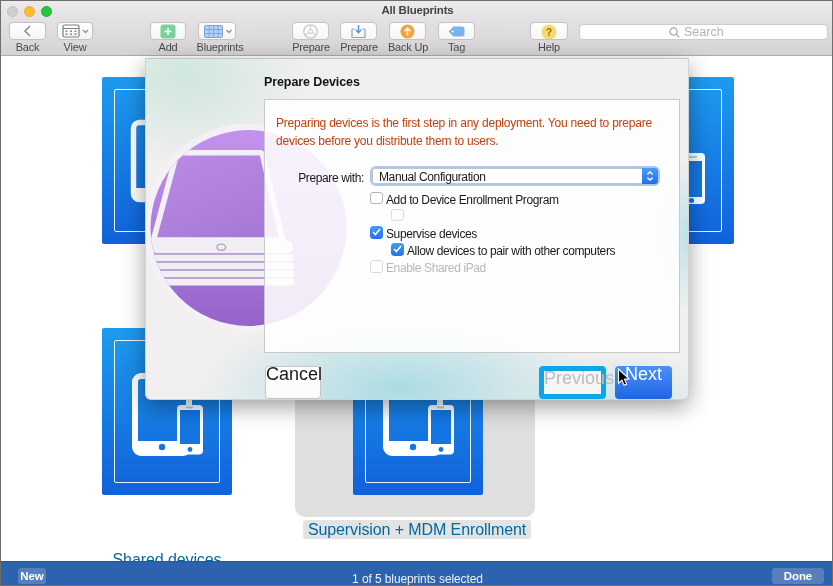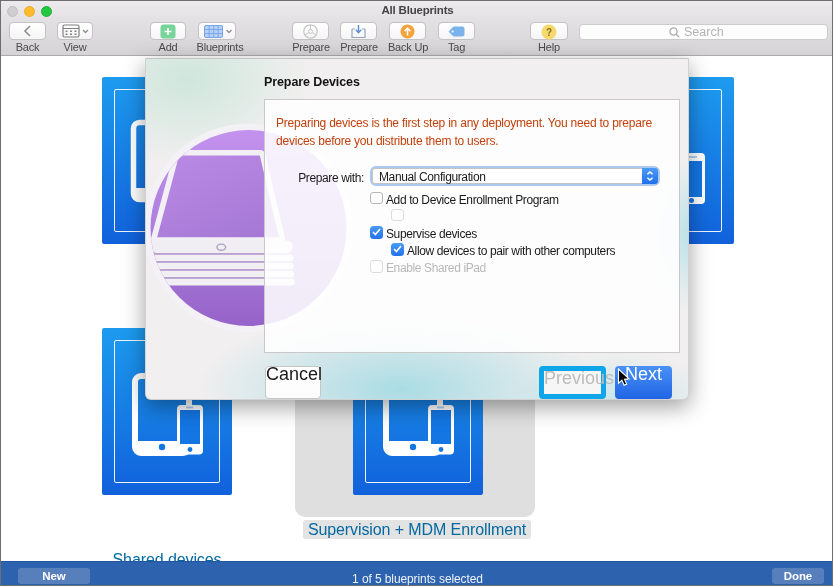--- a/index.html
+++ b/index.html
@@ -265,17 +265,17 @@
     <div class="abs btn btnw" style="left:119px;top:307px;width:56px;line-height:15px;">Cancel</div>
     <div class="abs btn btnd" style="left:393px;top:307px;width:67px;line-height:15px;">Previous</div>
     <div class="abs btn btnb" style="left:469px;top:307px;width:57px;line-height:16px;">Next</div>
   </div>
 
   <svg class="abs" style="left:616px;top:367px;" width="14" height="21" viewBox="0 0 14 21">
     <path d="M1.5 1 L1.5 15.2 L4.9 12.1 L7.1 17.2 L9.6 16.1 L7.5 11.2 L12 10.8 Z" fill="#000" stroke="#fff" stroke-width="1.1"></path>
   </svg>
 
   <div class="abs bbar"></div>
-  <div class="abs bbtn" style="left:17px;width:72px;">New</div>
+  <div class="abs bbtn" style="left:17px;width:28px;">New</div>
   <div class="abs" style="left:0;top:570.5px;width:833px;text-align:center;font-size:12px;color:#eef2f8;letter-spacing:-0.1px;">1 of 5 blueprints selected</div>
   <div class="abs bbtn" style="left:764px;width:52px;margin-left:7px;">Done</div>
 
 </div>
 
 </body></html>

